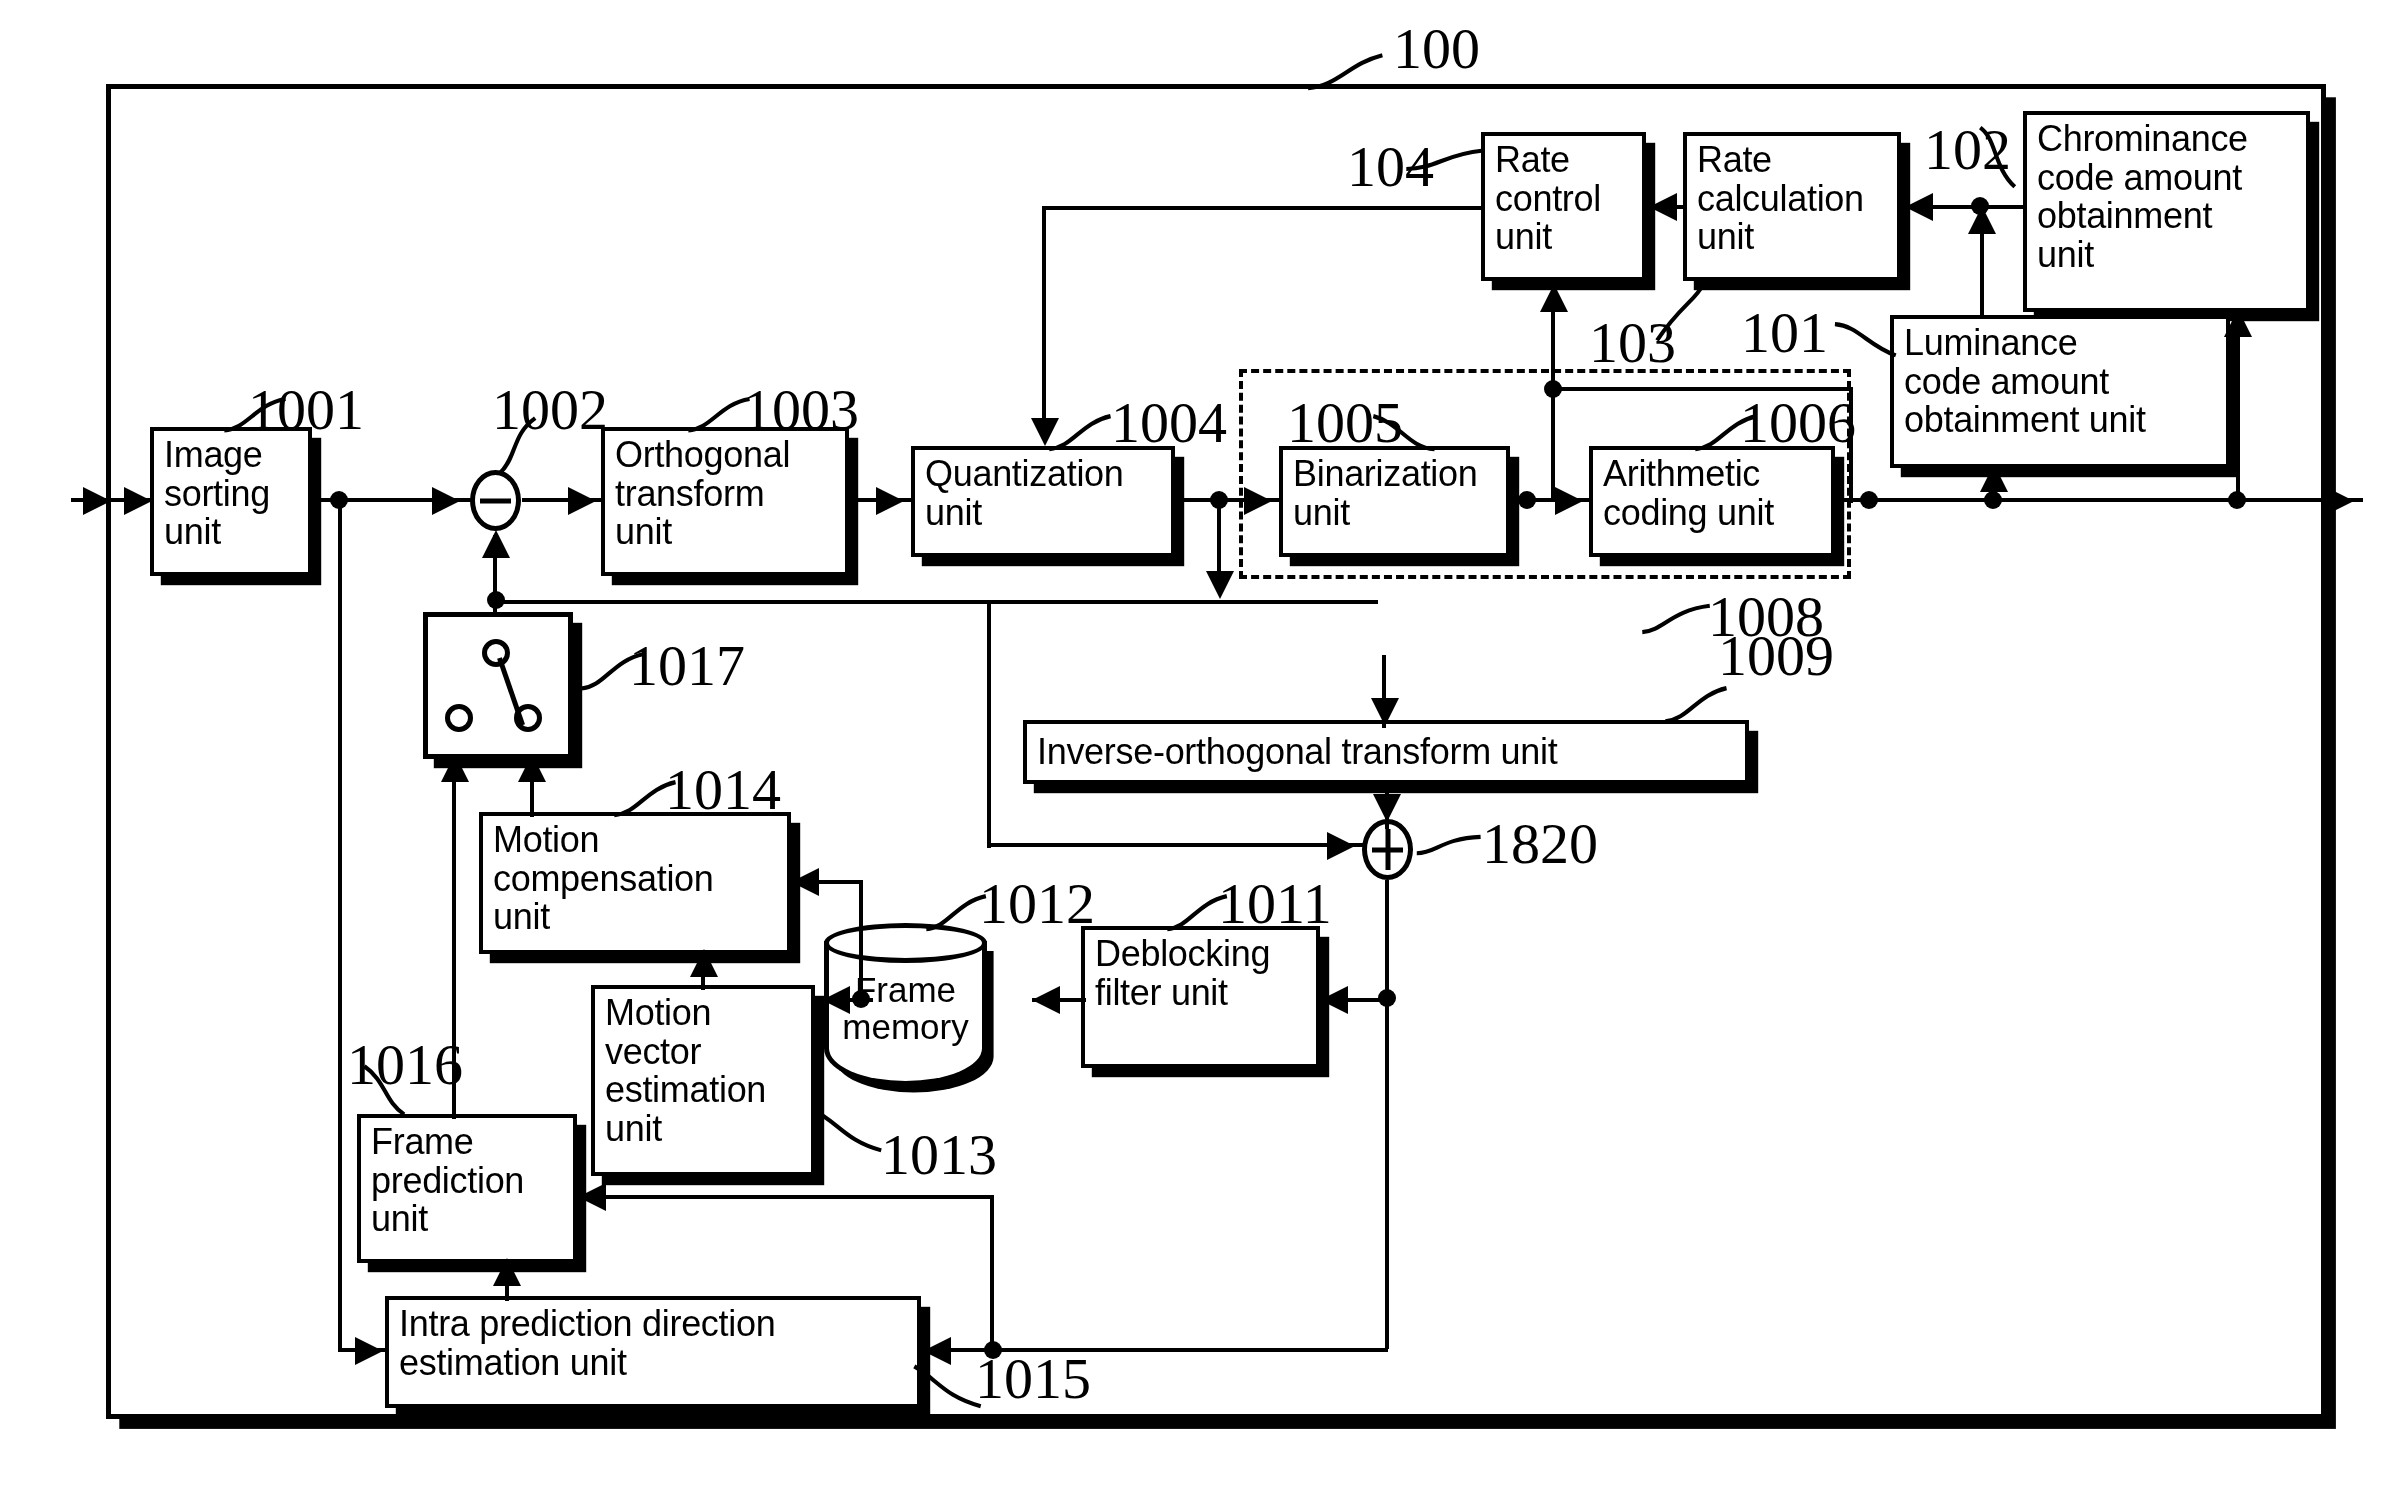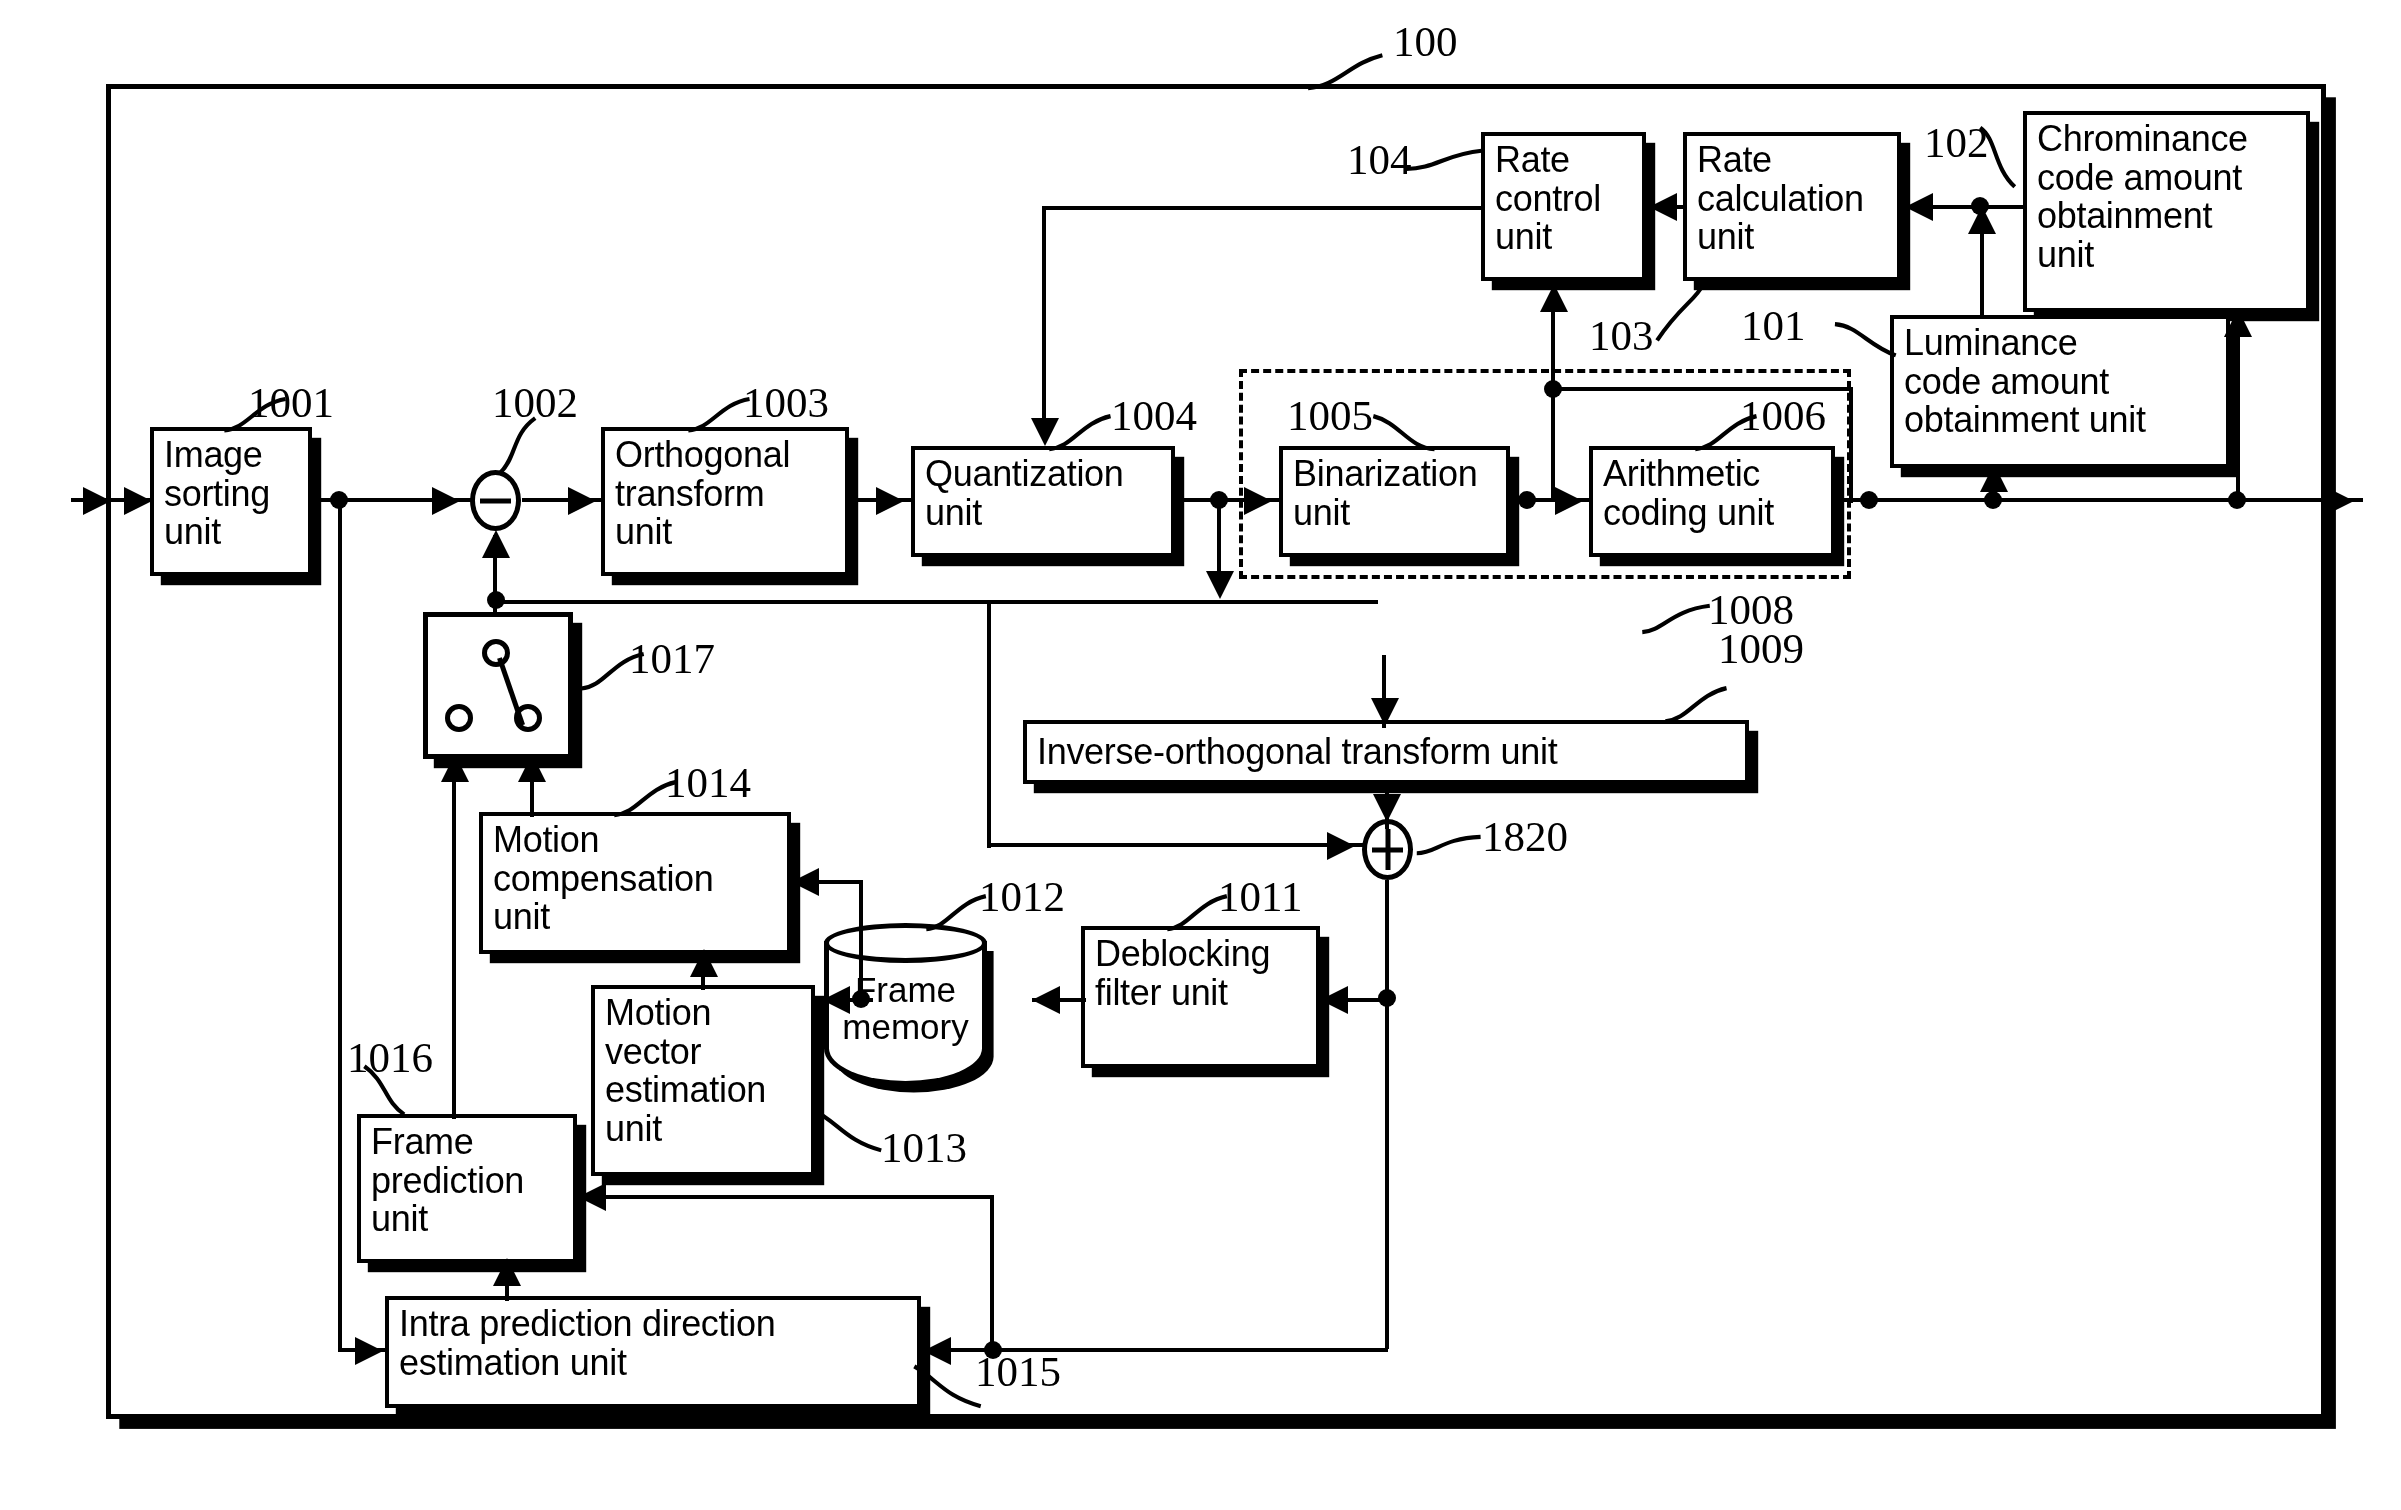--- a/index.html
+++ b/index.html
@@ -53,21 +53,21 @@
     width: 612px; height: 210px;
     border: 4.1px dashed #000;
     box-sizing: border-box;
     background: transparent;
   }
 
   
   .refnum {
     position: absolute;
     font-family: "Liberation Serif", serif;
-    font-size: 43px;
+    font-size: 58px;
     line-height: 1;
     white-space: nowrap;
   }
 
   
   .h, .v {
     position: absolute;
     background: #000;
   }
   .h { height: 4.1px; }

